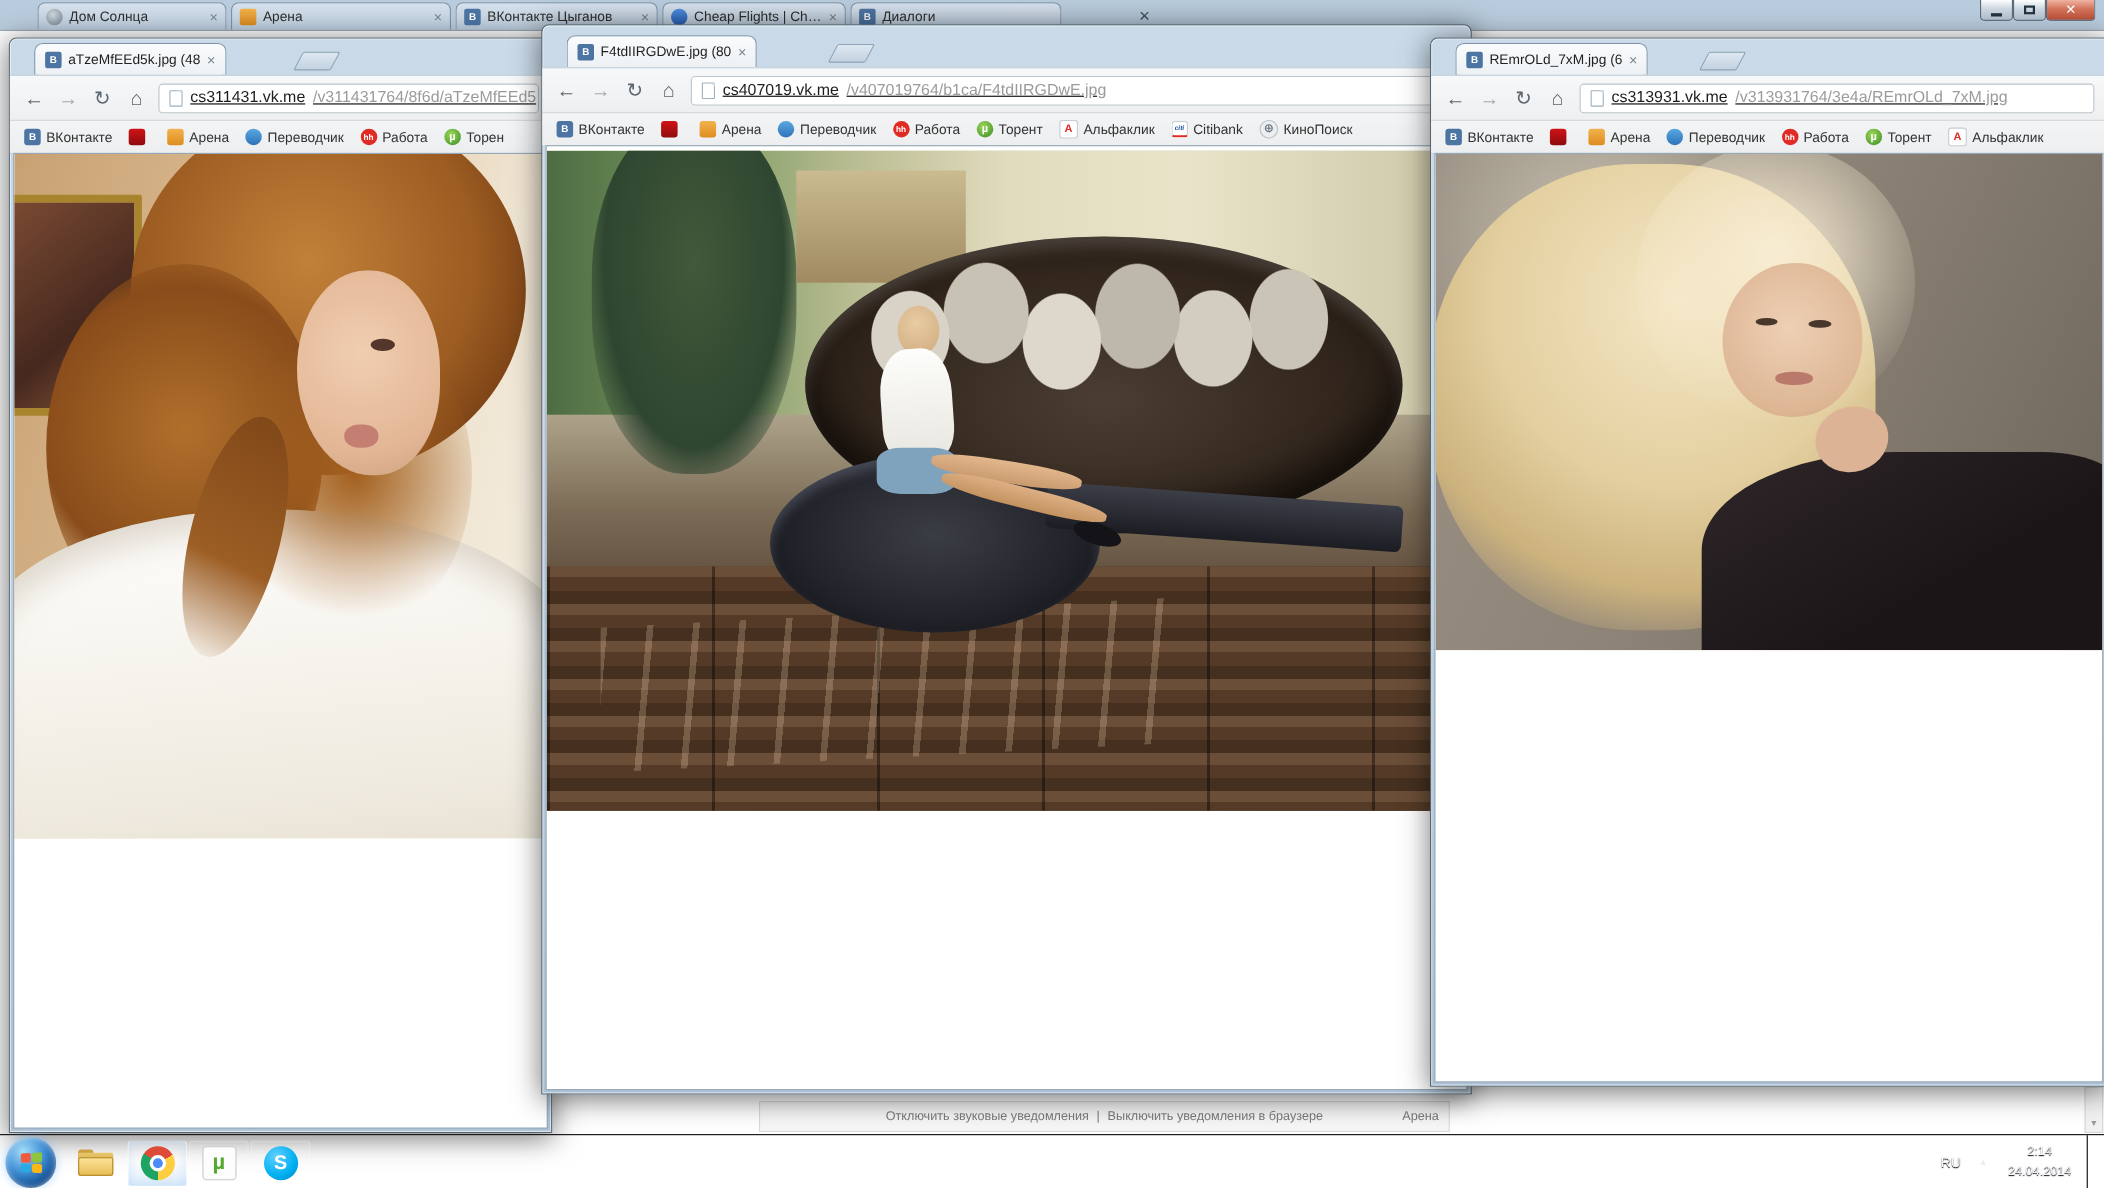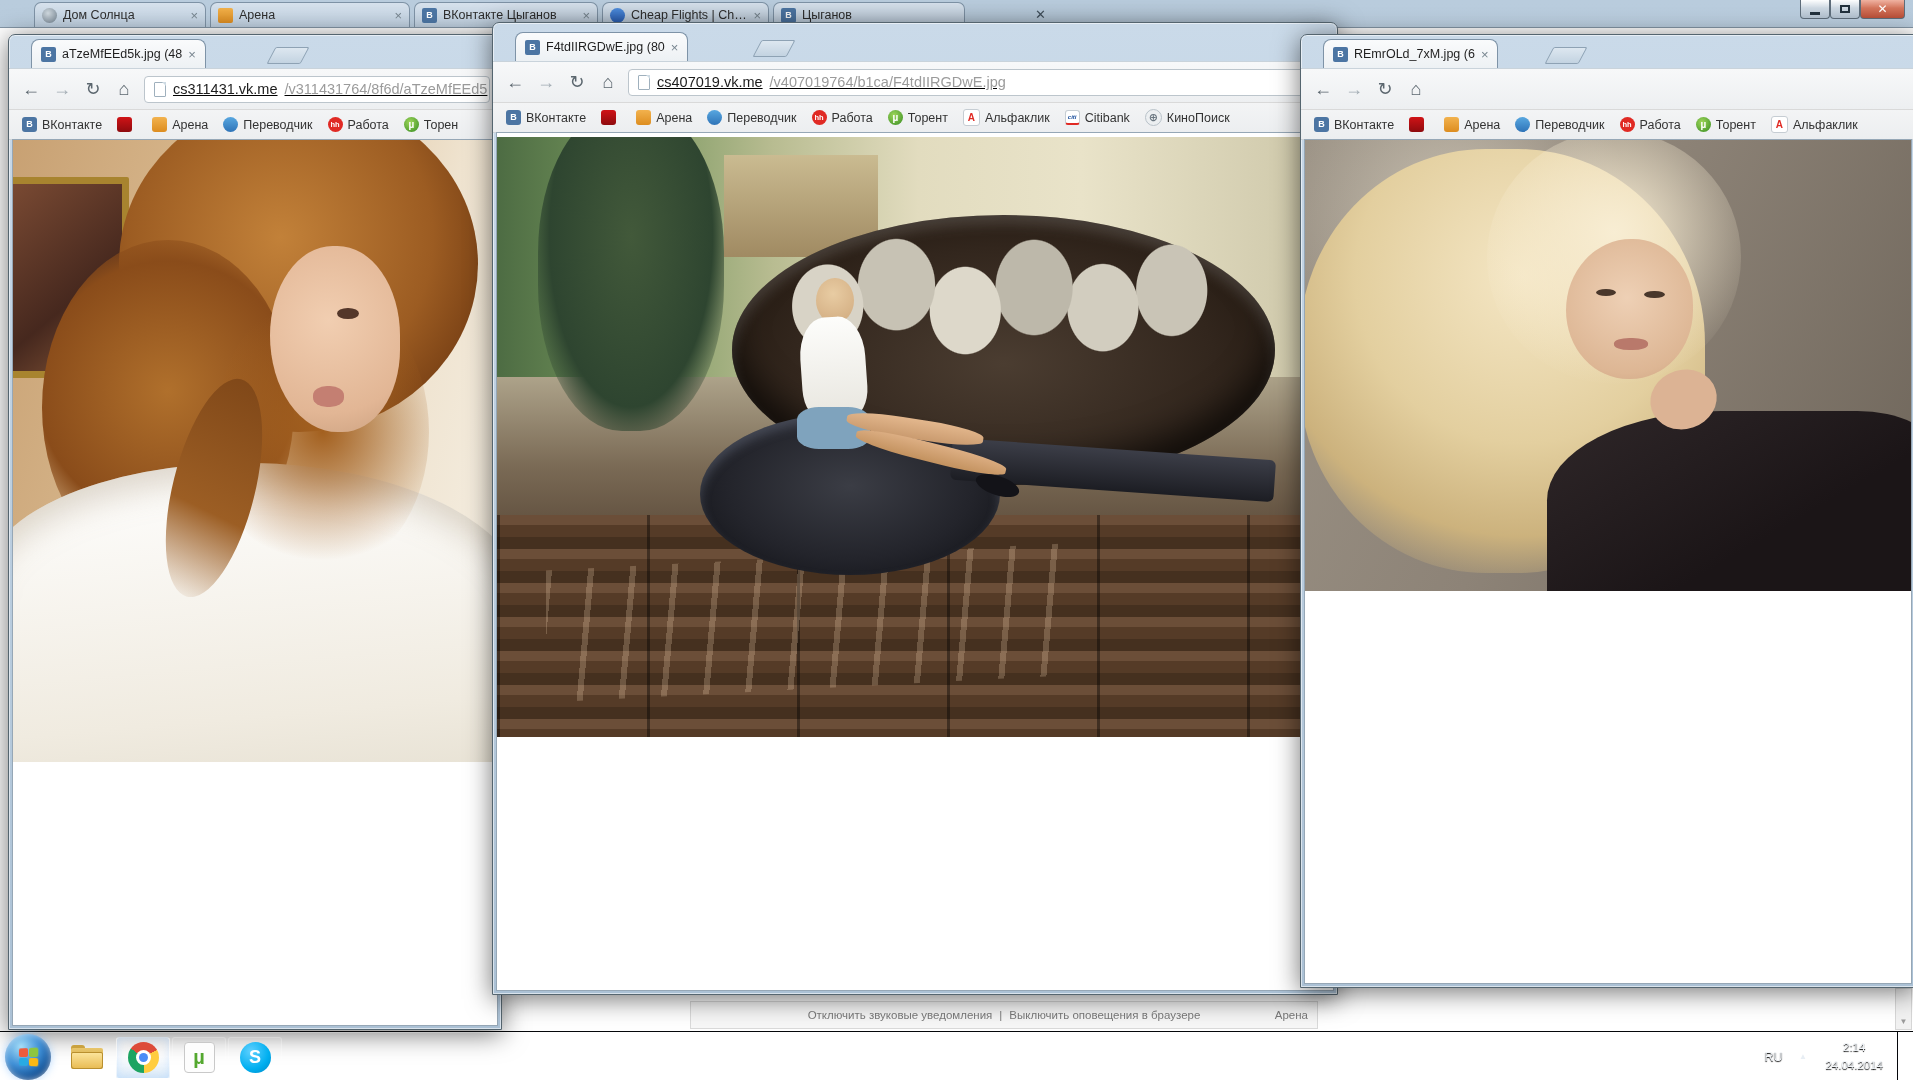--- a/index.html
+++ b/index.html
@@ -194,37 +194,37 @@
         <span class="lbl">ВКонтакте Цыганов</span>
         <span class="tclose">×</span>
       </div>
       <div class="bgtab" style="left:602px;width:167px;">
         <span class="fav flight"></span>
         <span class="lbl">Cheap Flights | Chea</span>
         <span class="tclose">×</span>
       </div>
       <div class="bgtab" style="left:773px;width:192px;">
         <span class="fav vk">В</span>
-        <span class="lbl">Цыганов</span>
+        <span class="lbl">Диалоги</span>
       </div>
       <span class="strayx">✕</span>
       <div class="wcs">
         <span class="wcb">
             <i class="gmin"></i>
           </span>
         <span class="wcb">
             <i class="gmax"></i>
           </span>
         <span class="wcb cl">✕</span>
       </div>
     </div>
     <div class="notif">
       <span>Отключить звуковые уведомления</span>
       <span>|</span>
-      <span>Выключить оповещения в браузере</span>
+      <span>Выключить уведомления в браузере</span>
       <span class="spam">Арена</span>
     </div>
     <div class="scrollpiece">
       <span>▼</span>
     </div>
   </div>
 
   <div class="win" style="left:8px;top:34px;width:494px;height:996px;z-index:2;">
     <div class="tabstrip">
       <div class="tab">
@@ -372,20 +372,25 @@
         <span>REmrOLd_7xM.jpg (6</span>
         <span class="tclose">×</span>
       </div>
       <div class="newtab" style="left:248px;"></div>
     </div>
     <div class="toolbar">
       <span class="navbtn">←</span>
       <span class="navbtn fwd">→</span>
       <span class="navbtn">↻</span>
       <span class="navbtn">⌂</span>
+      <div class="urlbox">
+        <span class="pageico"></span>
+        <span class="host">cs313931.vk.me</span>
+          <span class="path">/v313931764/3e4a/REmrOLd_7xM.jpg</span>
+      </div>
     </div>
     <div class="bmbar">
       <span class="bm">
           <span class="bmi vk">В</span>
           <span>ВКонтакте</span>
         </span>
       <span class="bm">
           <span class="bmi red"></span>
           <span></span>
         </span>

